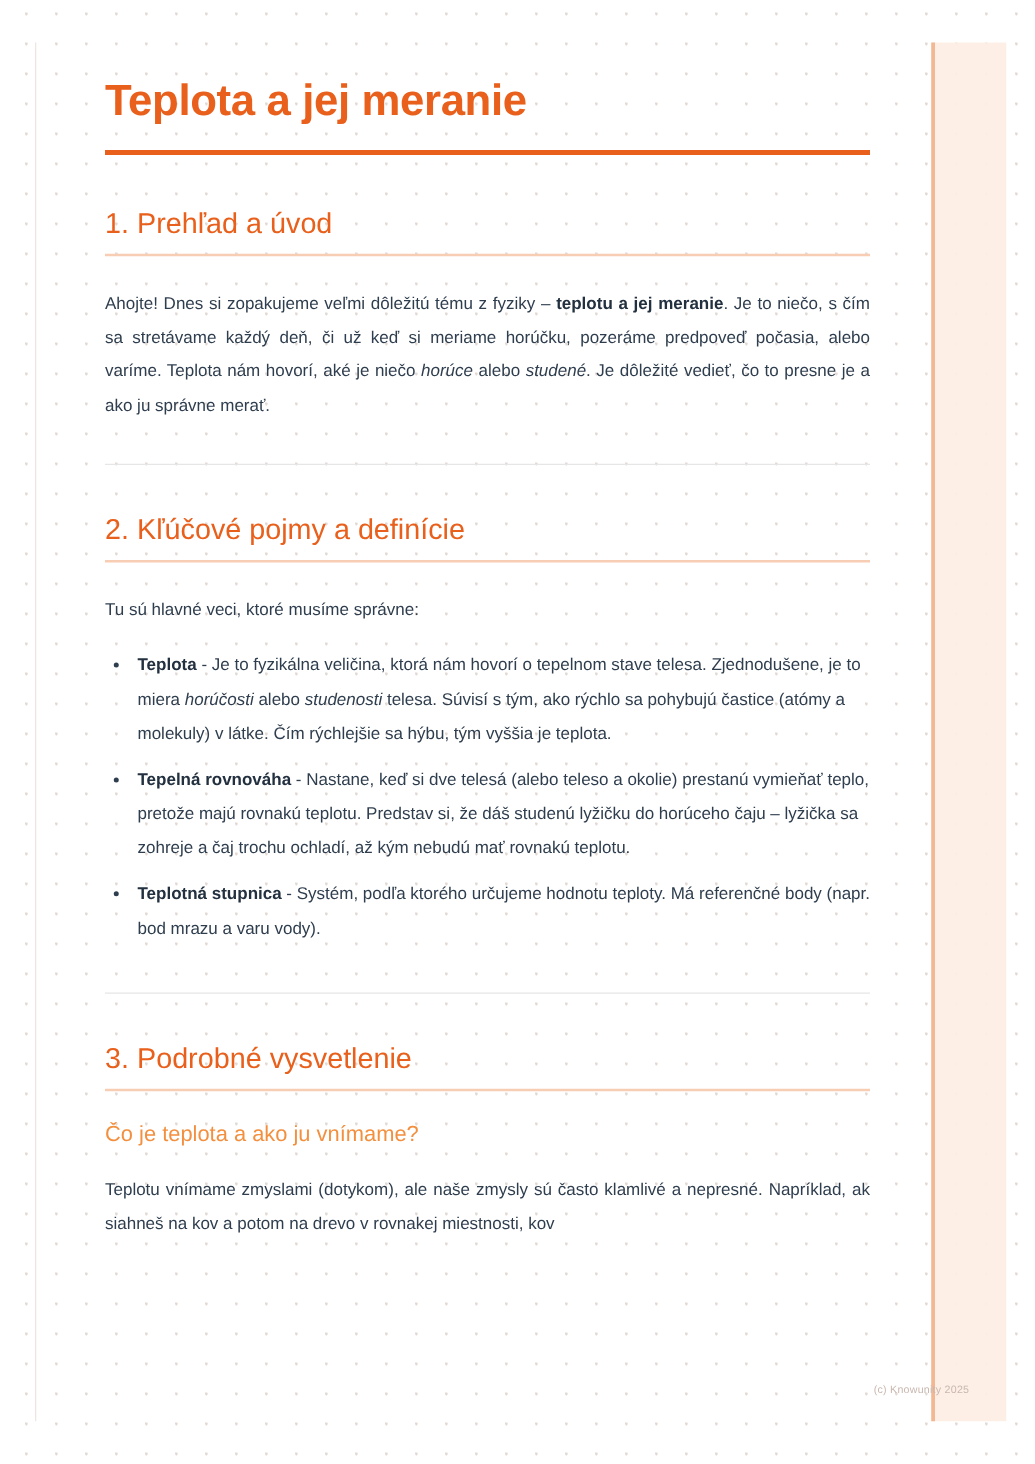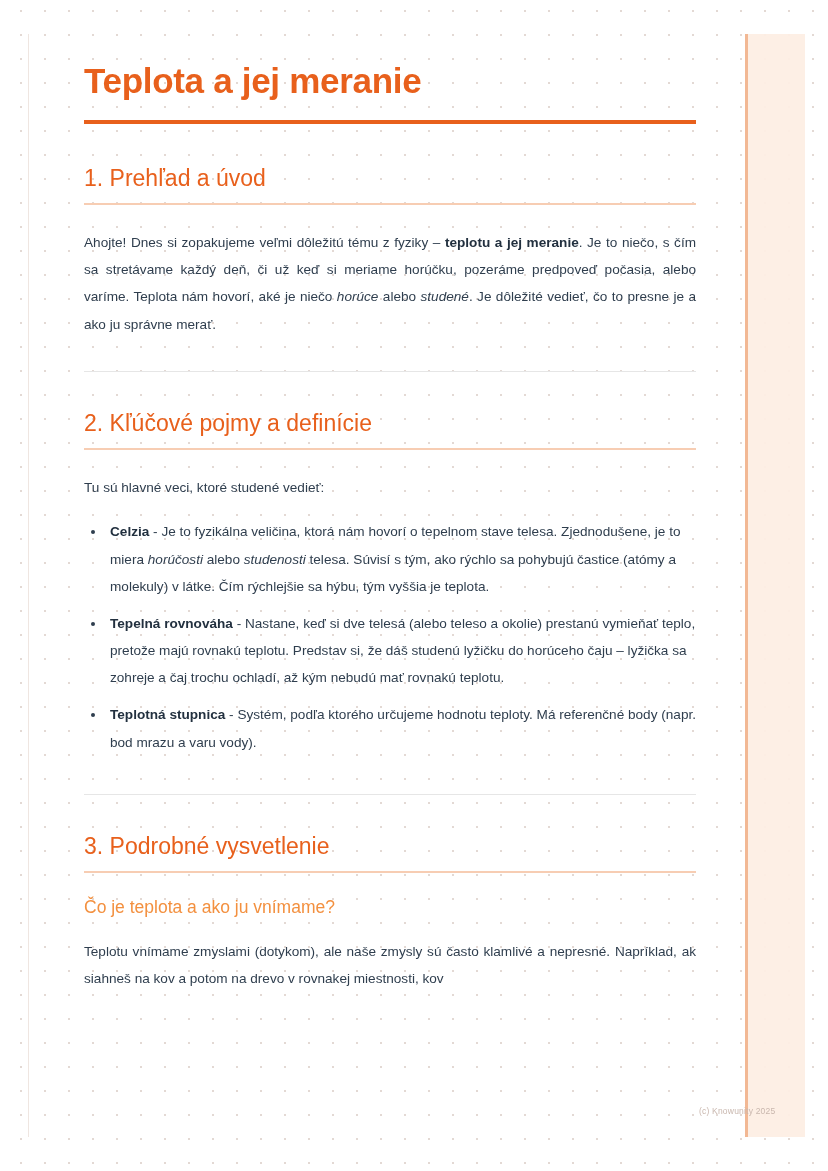--- a/index.html
+++ b/index.html
@@ -184,24 +184,24 @@
     <div class="section-heading">1. Prehľad a úvod</div>
     <div class="section-rule"></div>
     <p class="para"><span>Ahojte! Dnes si zopakujeme veľmi dôležitú tému z fyziky – </span><b>teplotu a jej meranie</b><span>. Je to niečo, s čím sa stretávame každý deň, či už keď si meriame horúčku, pozeráme predpoveď počasia, alebo varíme. Teplota nám hovorí, aké je niečo </span><i>horúce</i><span> alebo </span><i>studené</i><span>. Je dôležité vedieť, čo to presne je a ako ju správne merať.</span></p>
   </div>
 
   <div class="divider"></div>
 
   <div>
     <div class="section-heading">2. Kľúčové pojmy a definície</div>
     <div class="section-rule"></div>
-    <p class="para lead">Tu sú hlavné veci, ktoré studené vedieť:</p>
+    <p class="para lead">Tu sú hlavné veci, ktoré musíme správne:</p>
 
     <ul class="bullets">
-      <li><b>Celzia</b><span> - Je to fyzikálna veličina, ktorá nám hovorí o tepelnom stave telesa. Zjednodušene, je to miera </span><i>horúčosti</i><span> alebo </span><i>studenosti</i><span> telesa. Súvisí s tým, ako rýchlo sa pohybujú častice (atómy a molekuly) v látke. Čím rýchlejšie sa hýbu, tým vyššia je teplota.</span></li>
+      <li><b>Teplota</b><span> - Je to fyzikálna veličina, ktorá nám hovorí o tepelnom stave telesa. Zjednodušene, je to miera </span><i>horúčosti</i><span> alebo </span><i>studenosti</i><span> telesa. Súvisí s tým, ako rýchlo sa pohybujú častice (atómy a molekuly) v látke. Čím rýchlejšie sa hýbu, tým vyššia je teplota.</span></li>
 
       <li><b>Tepelná rovnováha</b><span> - Nastane, keď si dve telesá (alebo teleso a okolie) prestanú vymieňať teplo, pretože majú rovnakú teplotu. Predstav si, že dáš studenú lyžičku do horúceho čaju – lyžička sa zohreje a čaj trochu ochladí, až kým nebudú mať rovnakú teplotu.</span></li>
 
 
       <li><b>Teplotná stupnica</b><span> - Systém, podľa ktorého určujeme hodnotu teploty. Má referenčné body (napr. bod mrazu a varu vody).</span></li>
 
     </ul>
   </div>
 
   <div class="divider second"></div>

